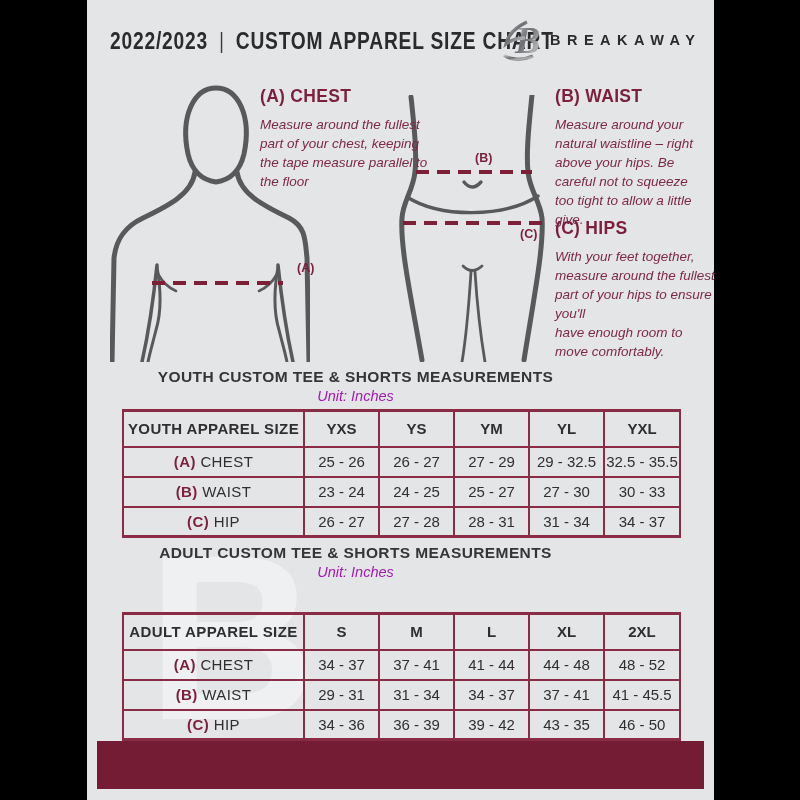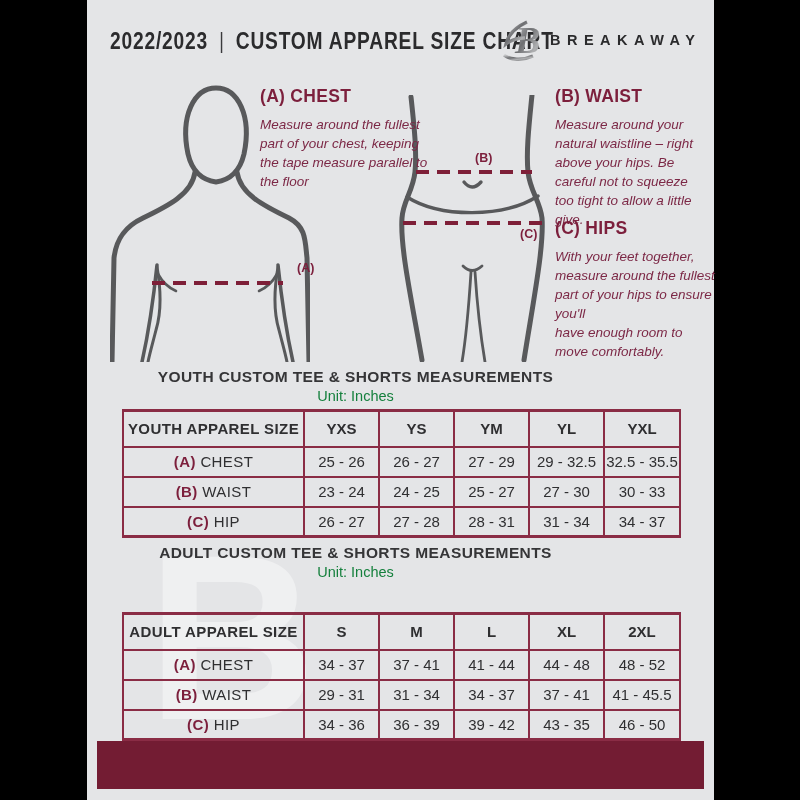--- a/index.html
+++ b/index.html
@@ -55,21 +55,21 @@
   .fig-label{
     position:absolute;font-size:12.5px;font-weight:bold;color:var(--maroon-head);
     z-index:2;
   }
   .lab-a{left:210px;top:261px;}
   .lab-b{left:388px;top:151px;}
   .lab-c{left:433px;top:227px;}
   
   .sec{position:absolute;left:0;width:537px;text-align:center;z-index:1;}
   .sec-title{font-size:15.5px;font-weight:bold;color:#353537;letter-spacing:0.4px;margin:0;}
-  .sec-unit{font-size:14.5px;color:#15803d;margin:2px 0 0 0;}
+  .sec-unit{font-size:14.5px;font-style:italic;color:#a21caf;margin:2px 0 0 0;}
   .sec-youth{top:368px;}
   .sec-adult{top:544px;}
   
   table.size{
     position:absolute;left:35px;width:557px;border-collapse:collapse;
     table-layout:fixed;z-index:1;
   }
   .tbl-youth{top:409px;}
   .tbl-adult{top:612px;}
   table.size td,table.size th{

